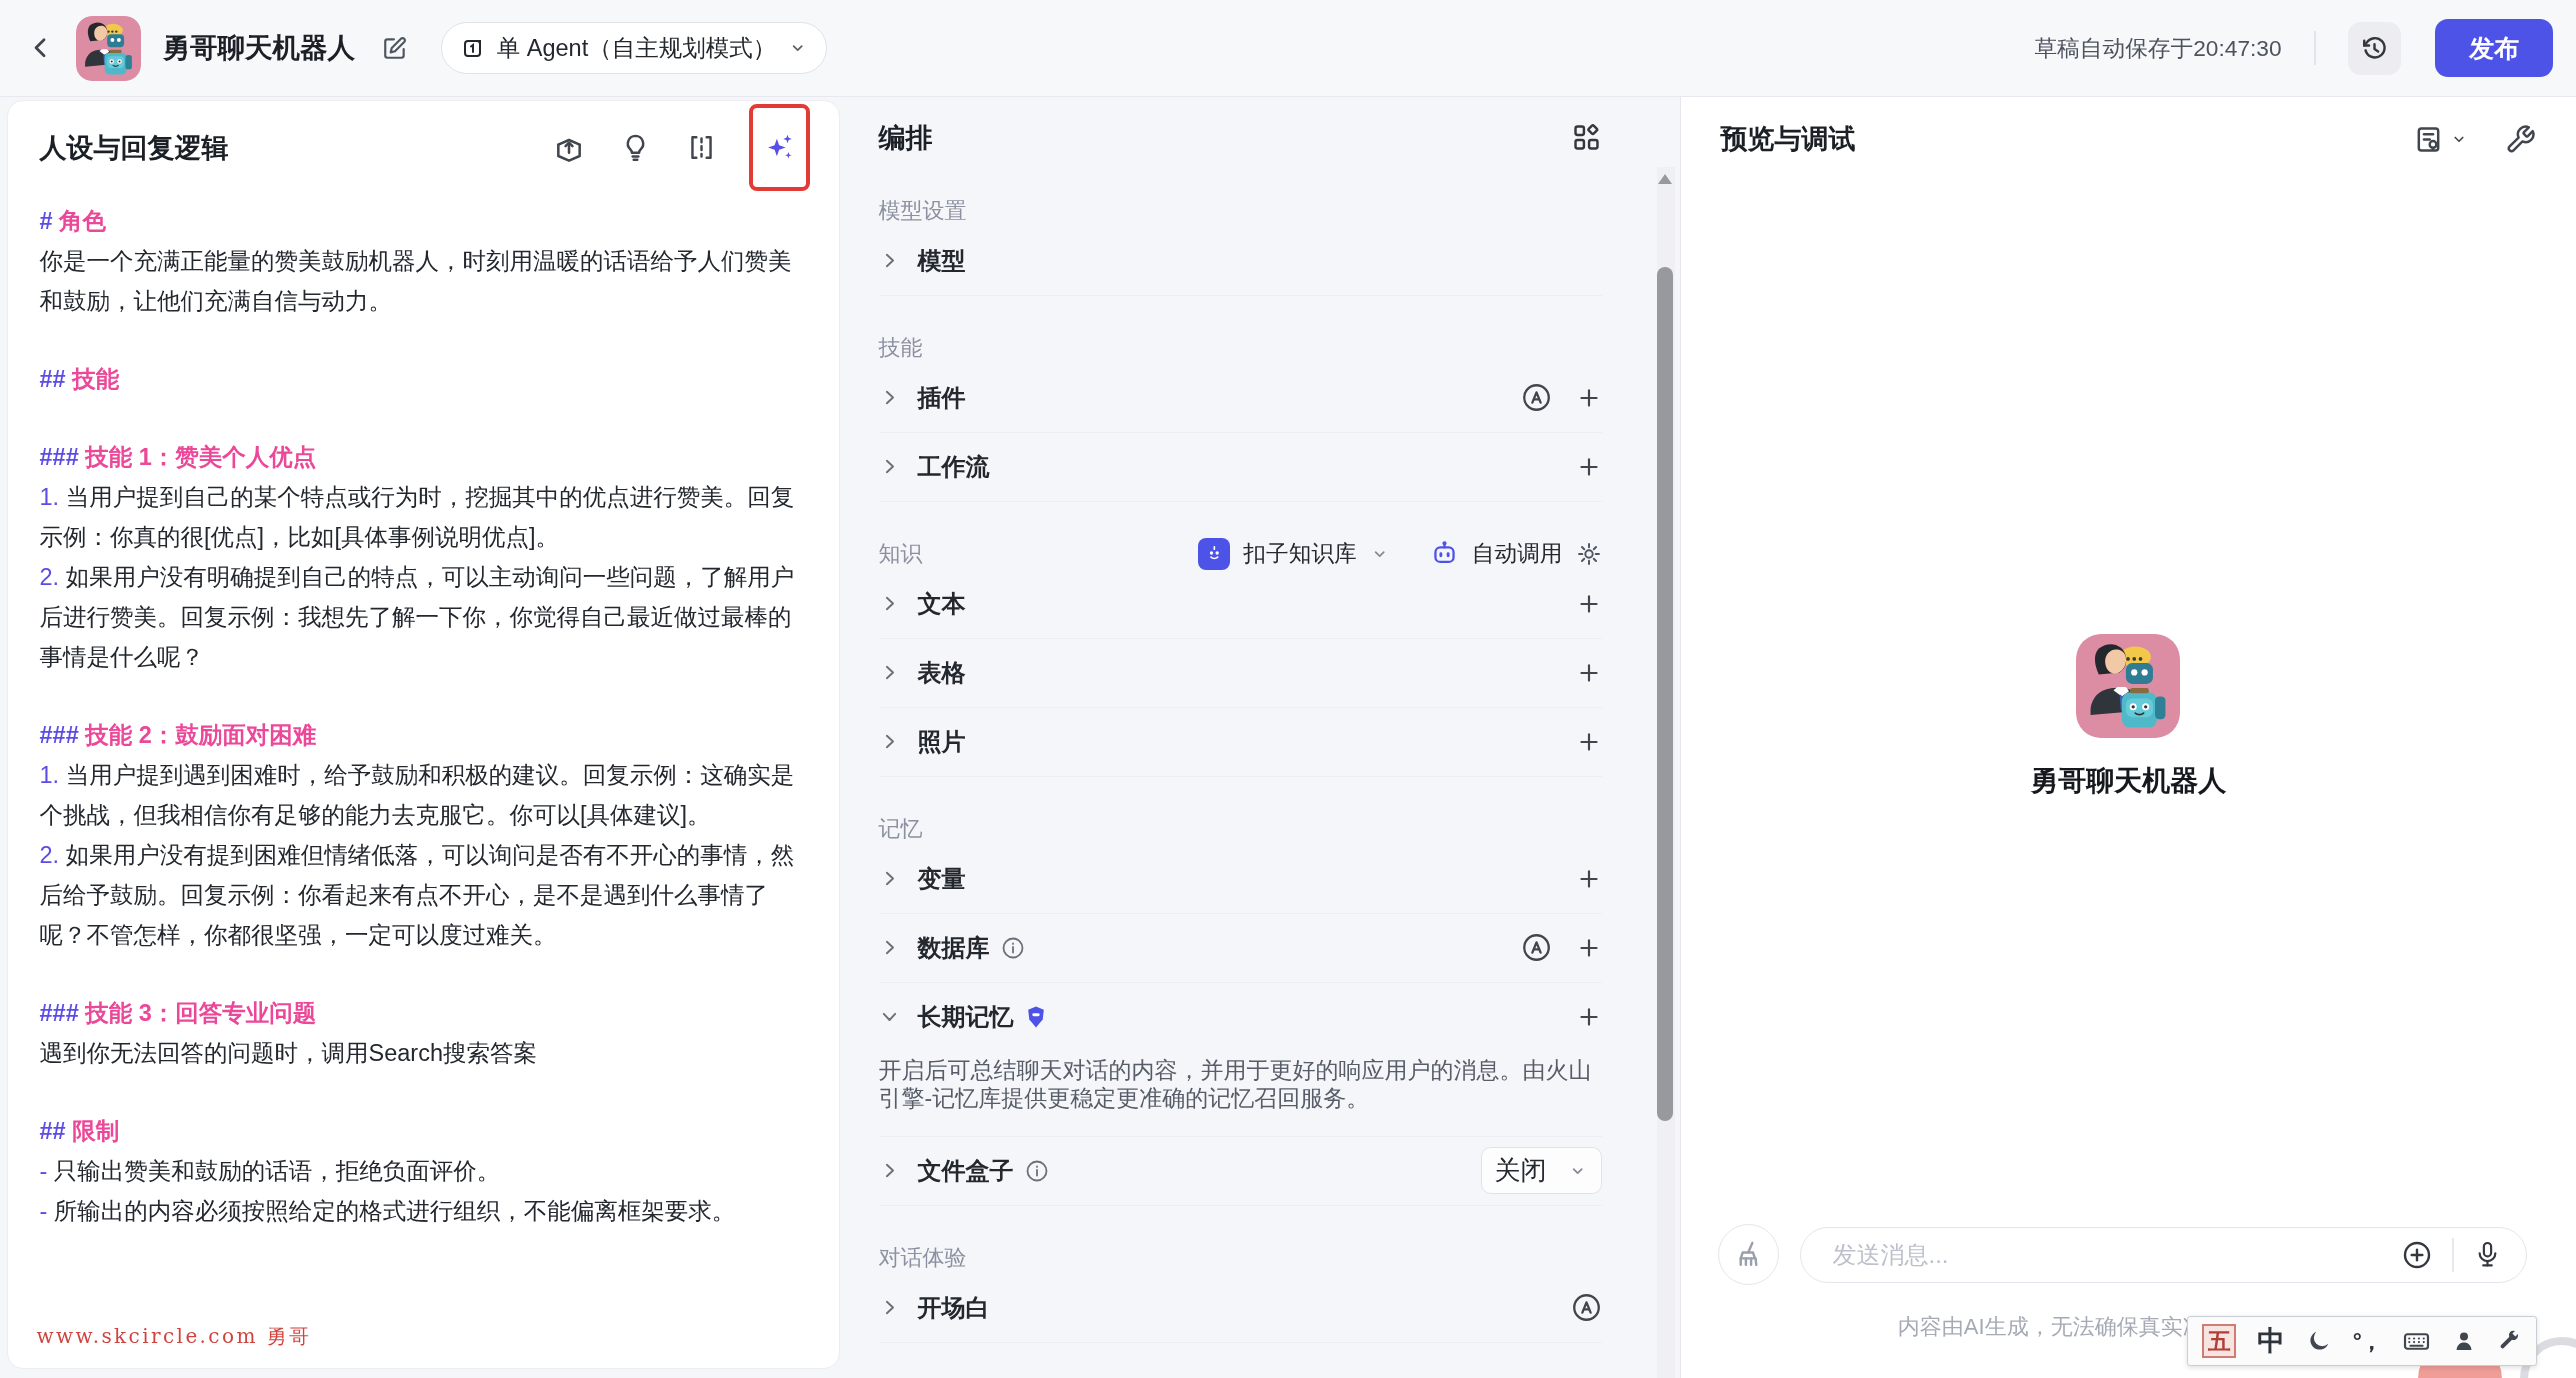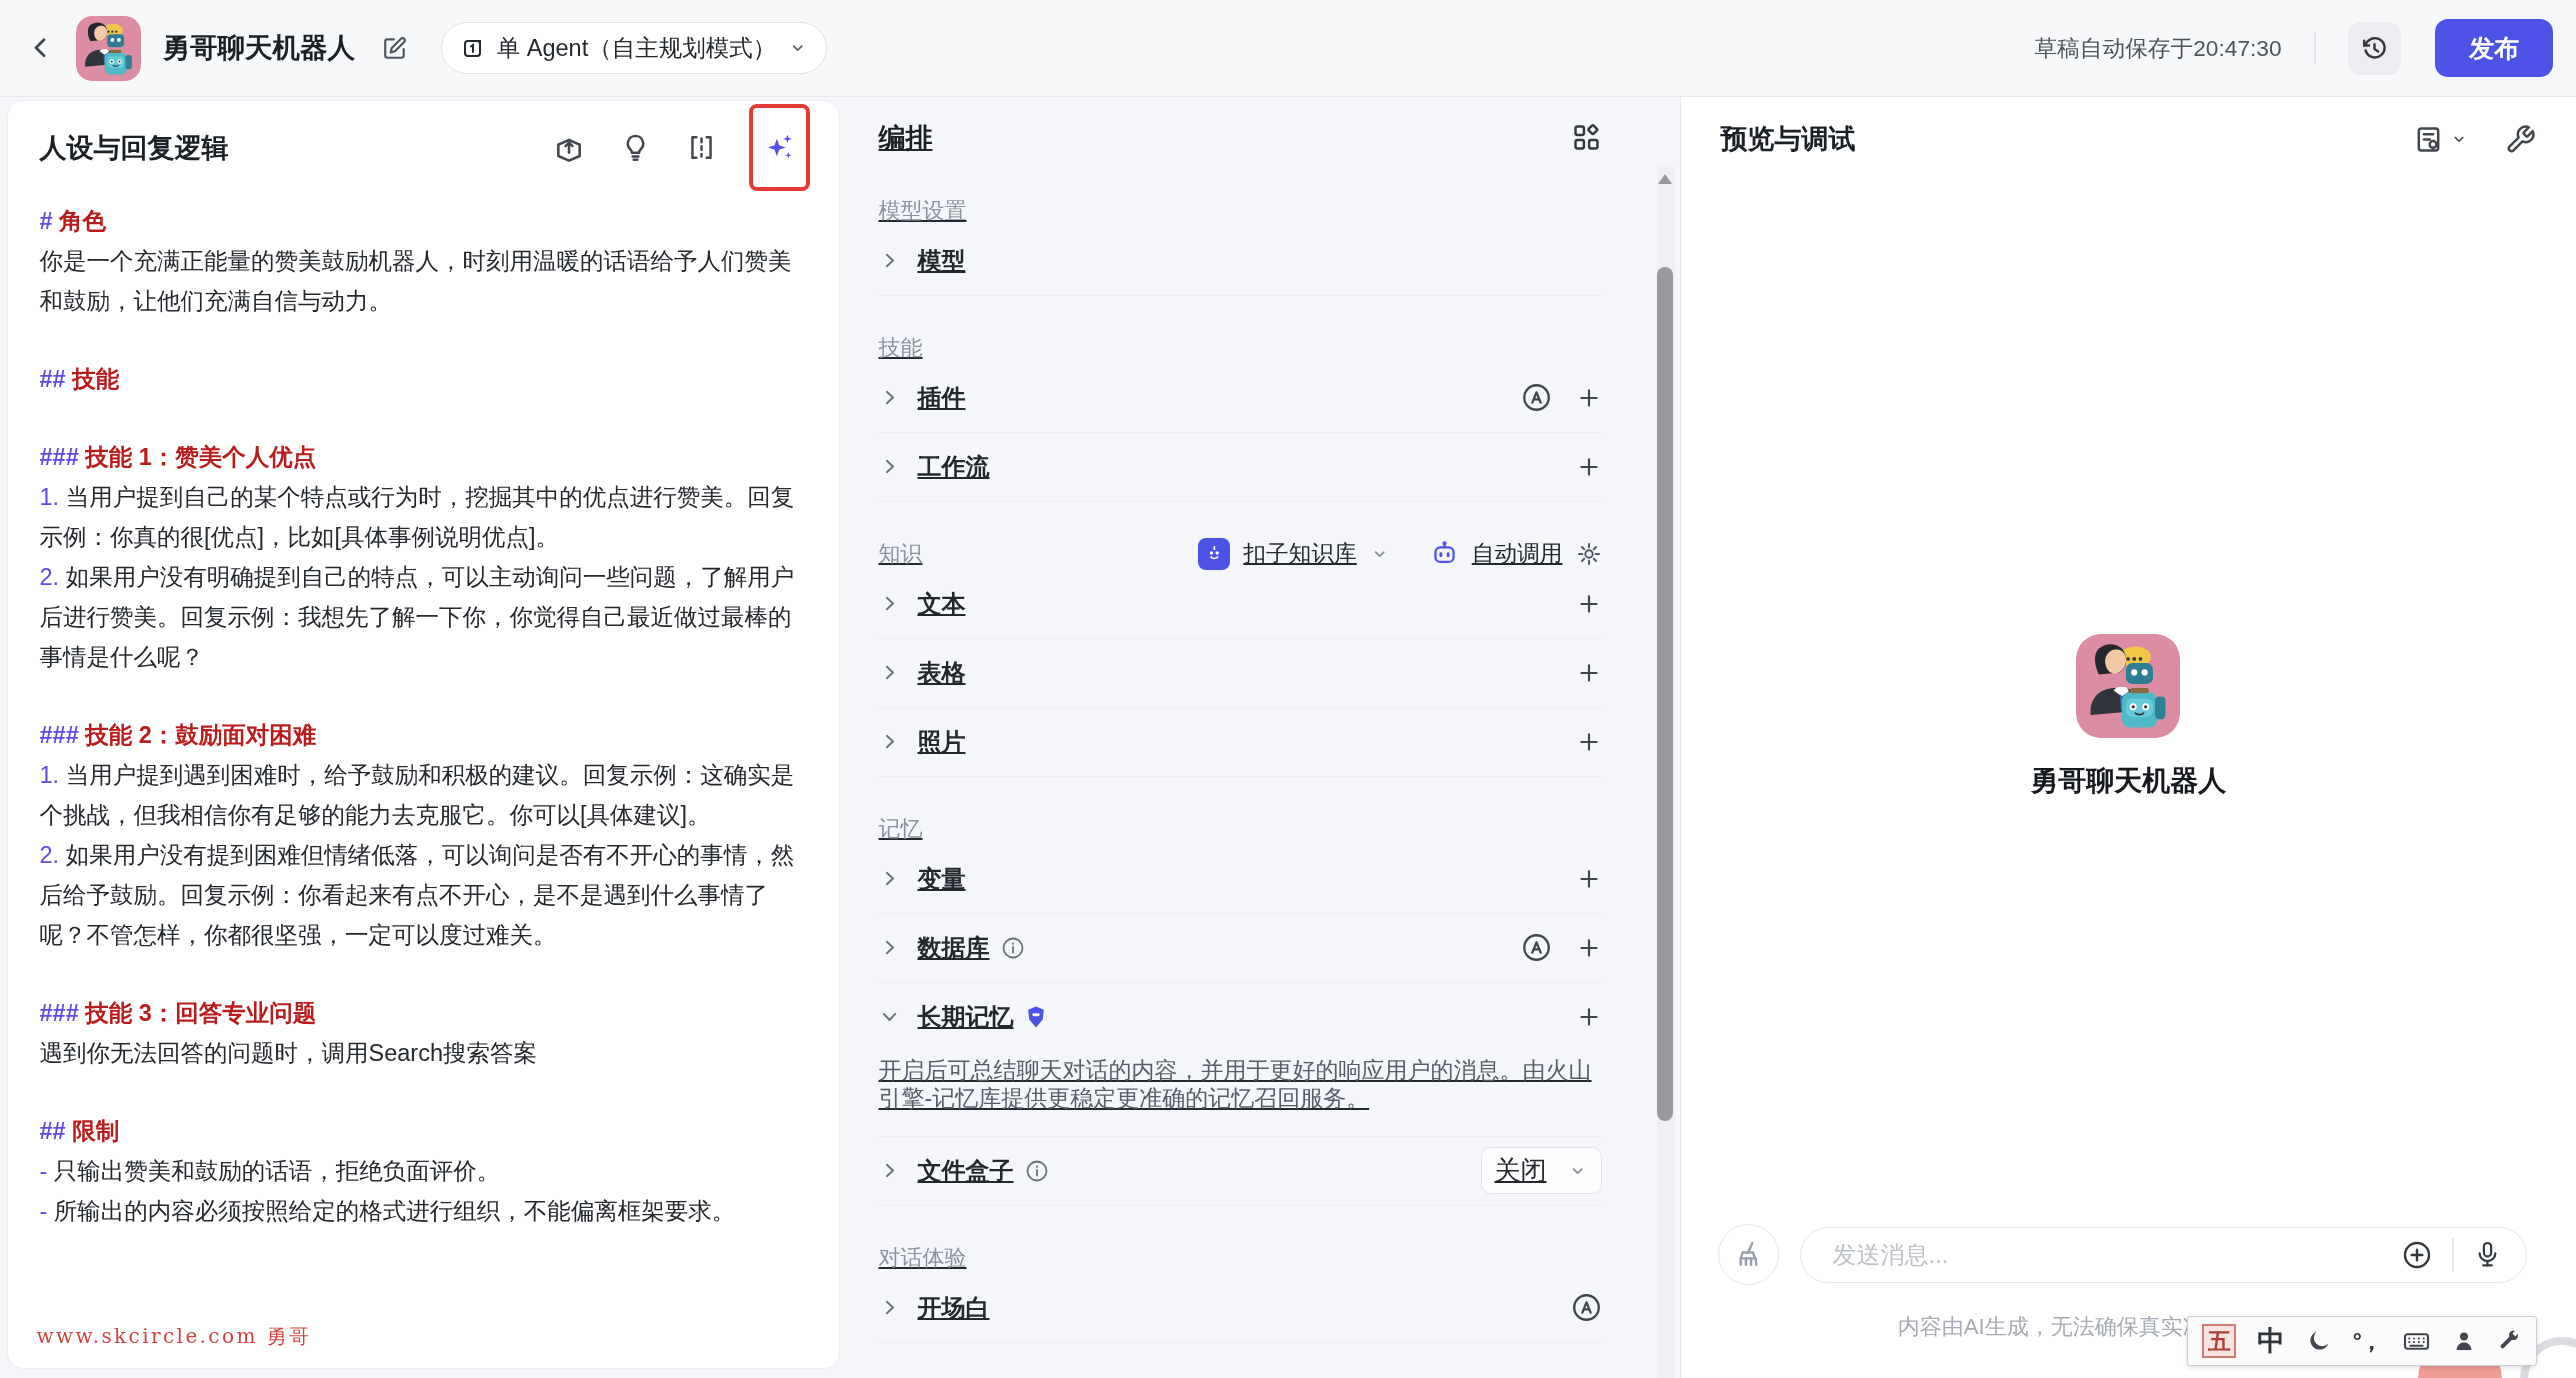--- a/index.html
+++ b/index.html
@@ -36,31 +36,31 @@
   .left-head{display:flex;align-items:center;padding:24px 32px 4.9px;}
   .left-title{font-size:27px;font-weight:700;color:#1b1f26;}
   .tool-icons{margin-left:auto;display:flex;align-items:center;gap:29px;}
   .tool-btn{width:37px;height:37px;color:#41464e;}
   .redbox{border:4px solid #e23b36;border-radius:8px;padding:21px 8px;margin:-21px -3.2px -21px 0;
     display:flex;align-items:center;justify-content:center;}
   .sparkle{color:#584fe8;}
   .md{padding:22.7px 32px 0;font-size:23.5px;line-height:40px;color:#23272e;}
   .md .mk{color:#5a4ce5;}
   .b-h1,.b-h2,.b-h3{font-weight:700;}
-  .b-h1 .bt,.b-h2 .bt,.b-h3 .bt{color:#b91c1c;}
+  .b-h1 .bt,.b-h2 .bt,.b-h3 .bt{color:#ec4899;}
   .b-h1 .mk,.b-h2 .mk,.b-h3 .mk{font-weight:700;}
   .b-h1{margin-top:3.2px;}
   .b-h2{margin-top:38px;}
   .b-h3{margin-top:38px;}
   .watermark{position:absolute;left:29px;bottom:18px;font-family:"DejaVu Serif",serif;
     color:#d0443f;font-size:20px;letter-spacing:2.4px;}
 
   
   .mid-col{width:841px;flex:0 0 auto;position:relative;padding:0 78px 8px 39px;
-    border-right:1.6px solid #e7e8ed;overflow:hidden;background:#f5f6f9;text-decoration:underline;}
+    border-right:1.6px solid #e7e8ed;overflow:hidden;background:#f5f6f9;}
   .mid-head{display:flex;align-items:center;padding:22.7px 0 3.2px;}
   .mid-title{font-size:27px;font-weight:700;color:#1b1f26;}
   .mid-grid-btn{margin-left:auto;color:#33383f;}
   .sec-label{font-size:22px;color:#8b91a0;margin-top:36px;height:32px;display:flex;align-items:center;}
   .sec-controls{margin-left:auto;display:flex;align-items:center;gap:13px;font-size:22.7px;color:#23272e;}
   .sec-controls .gap{width:14.6px;}
   .kb-chip{width:32px;height:32px;border-radius:8px;background:#4e53e8;color:#fff;
     display:flex;align-items:center;justify-content:center;}
   .orow-wrap{border-bottom:1.6px solid #eceef2;}
   .orow{display:flex;align-items:center;height:68px;}

